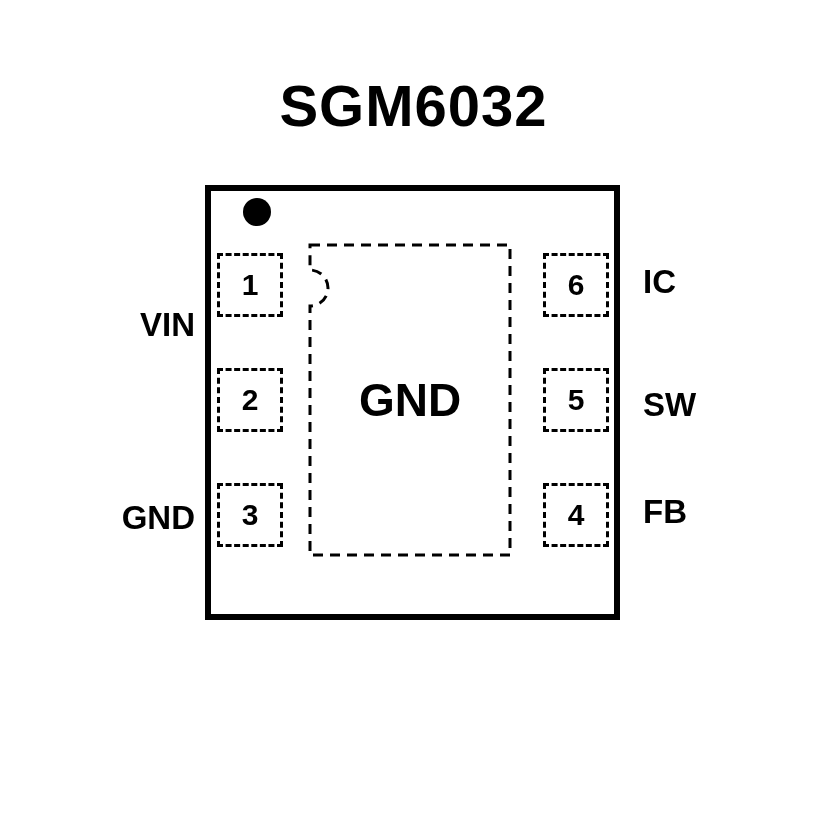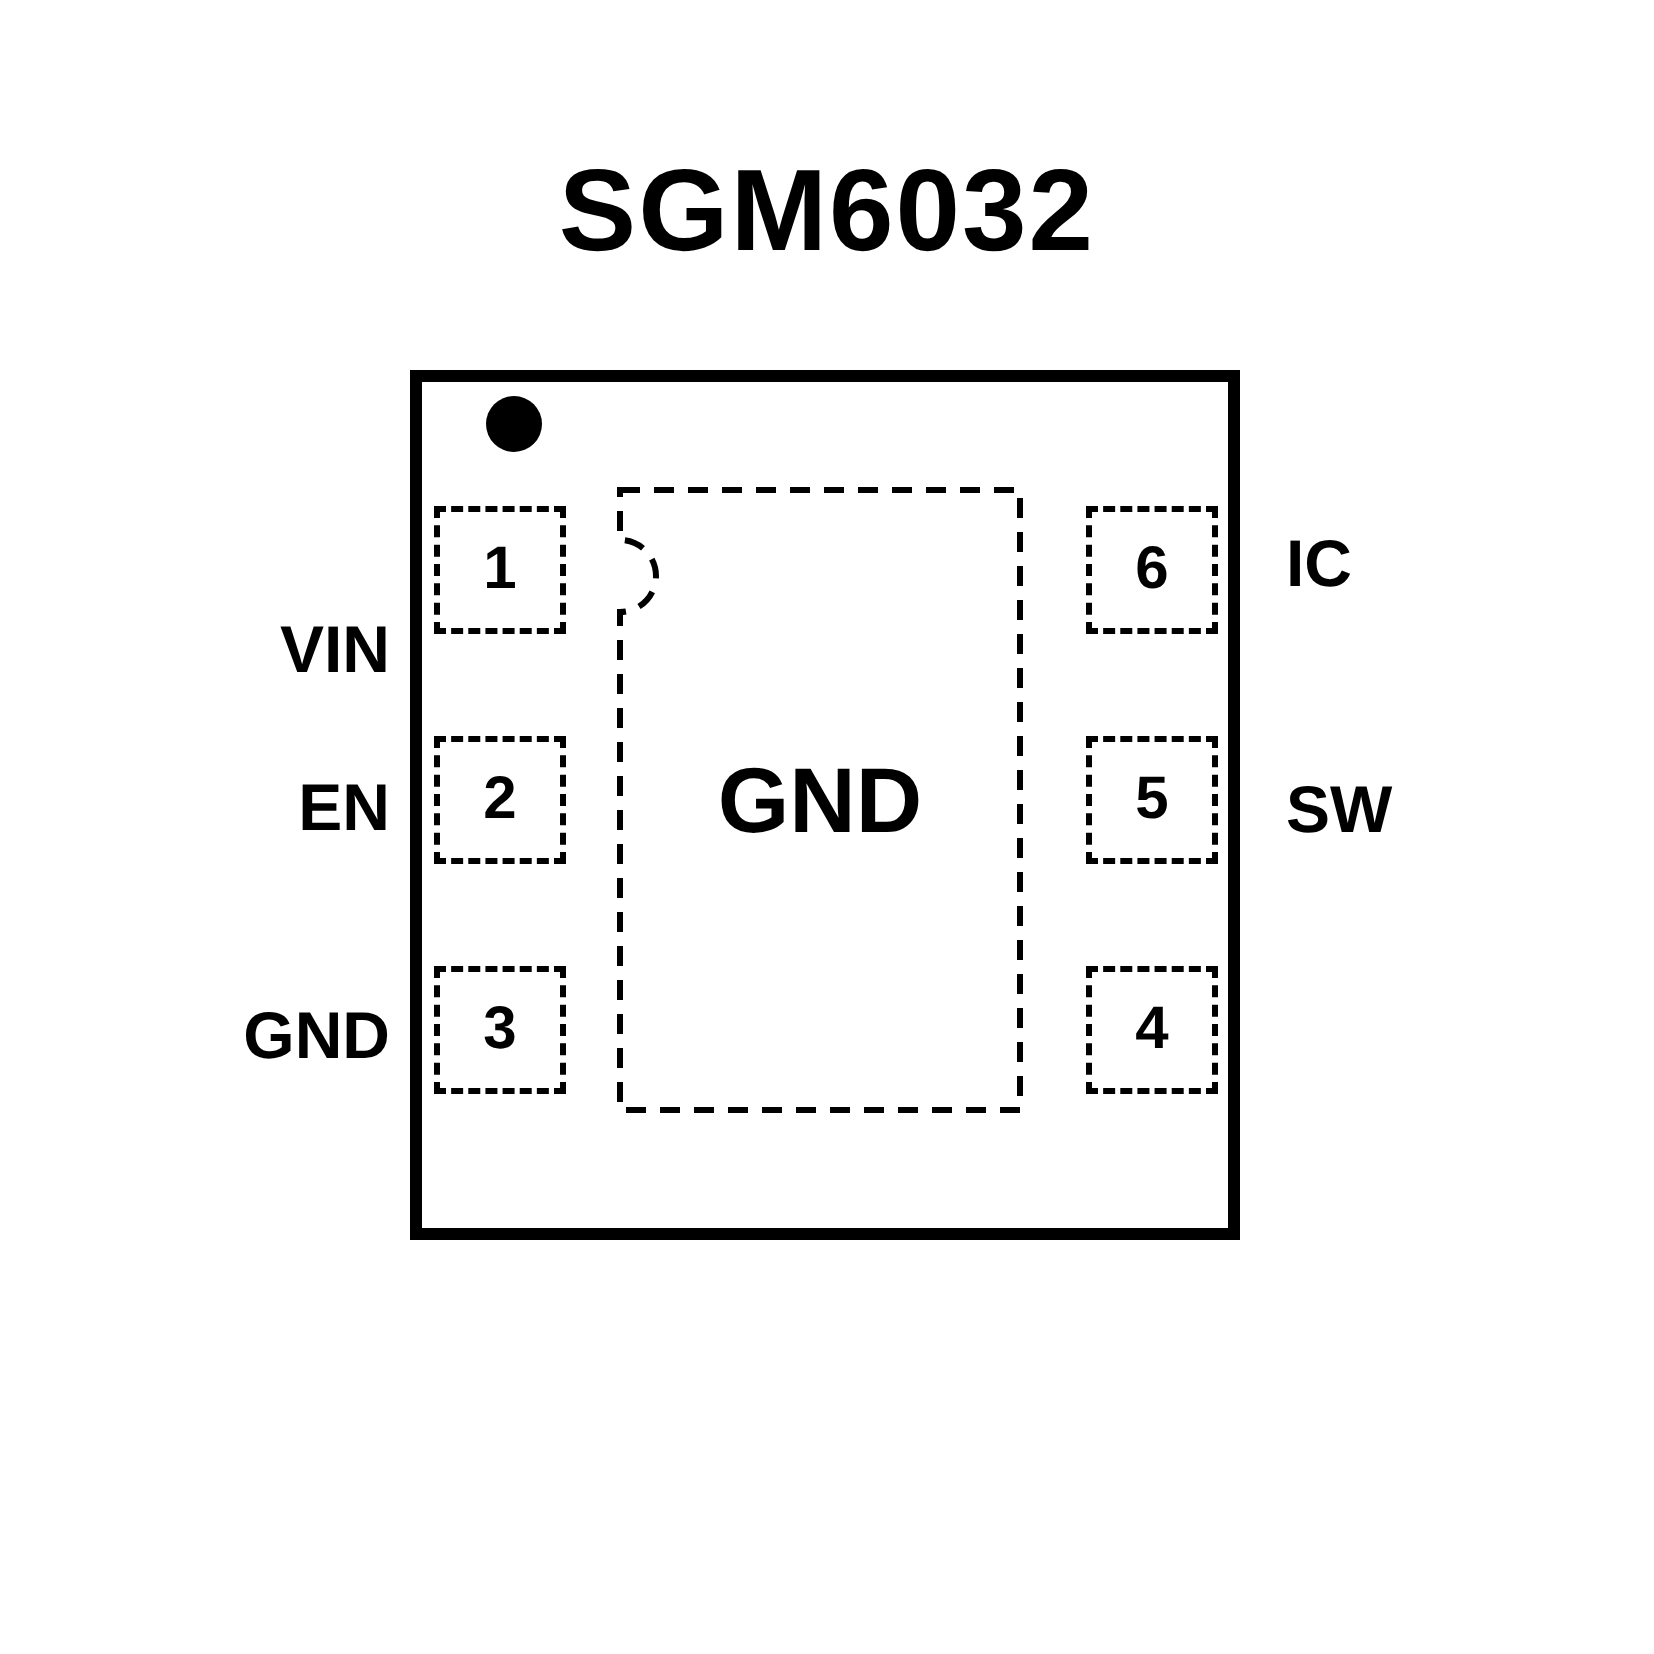--- a/index.html
+++ b/index.html
@@ -128,29 +128,29 @@
     <span>1</span>
   </div>
   <div class="pin-box left row2">
     <span>2</span>
   </div>
   <div class="pin-box left row3">
     <span>3</span>
   </div>
 
   <div class="pin-label left lrow1">VIN</div>
-  <div class="pin-label left lrow2">EN</div>
   <div class="pin-label left lrow3">GND</div>
 
   <div class="pin-box right row1">
     <span>6</span>
   </div>
   <div class="pin-box right row2">
     <span>5</span>
   </div>
   <div class="pin-box right row3">
     <span>4</span>
   </div>
 
   <div class="pin-label right rrow1">IC</div>
   <div class="pin-label right rrow2">SW</div>
+  <div class="pin-label right rrow3">FB</div>
 
 </div>
 
 </body></html>

